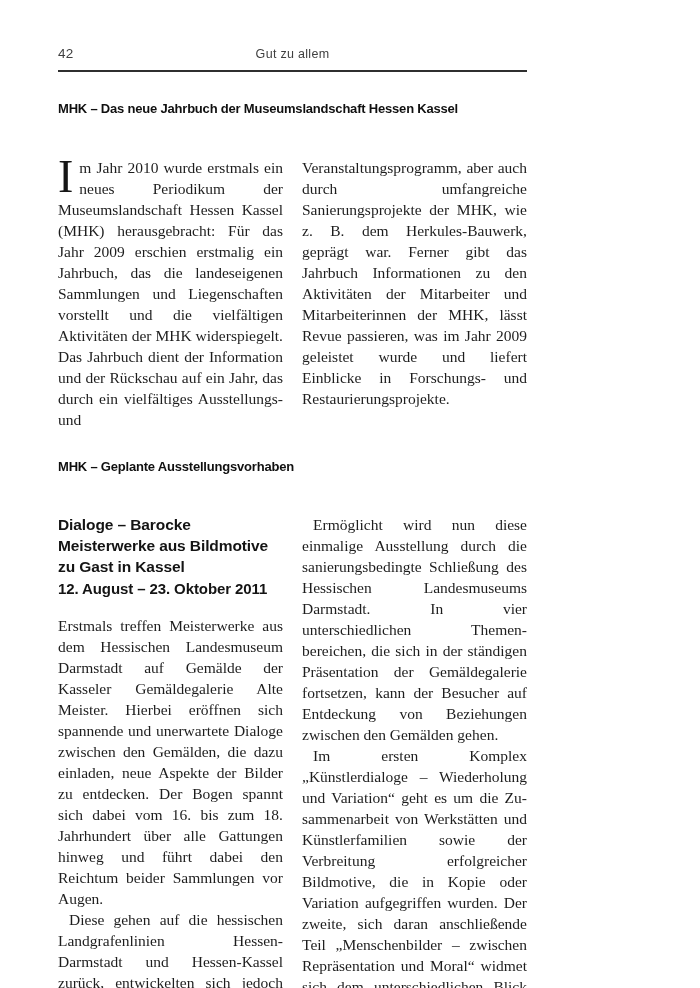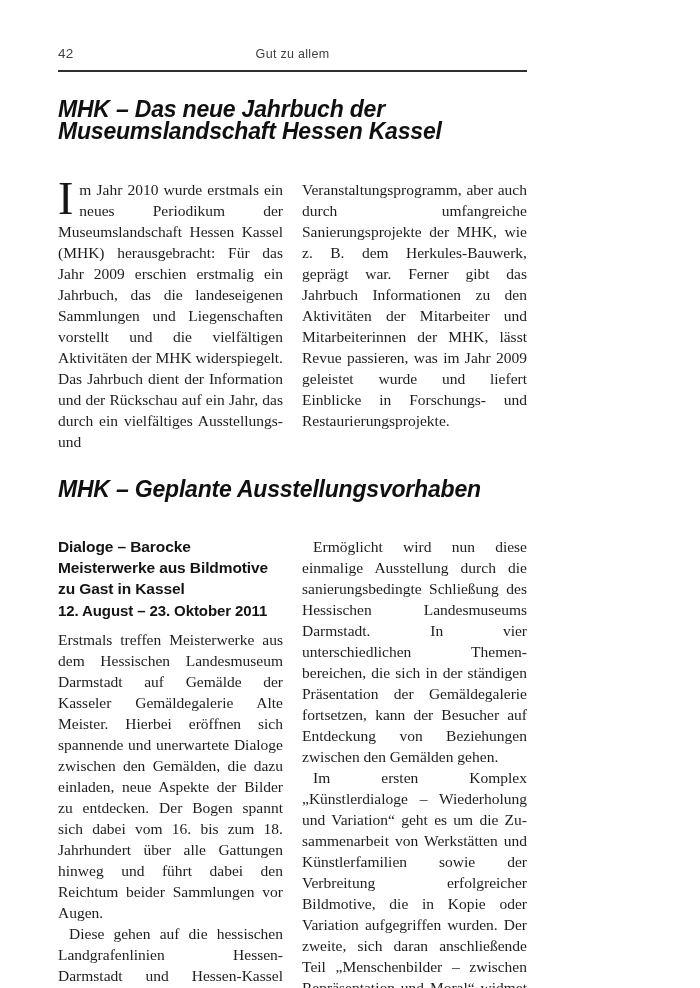--- a/index.html
+++ b/index.html
@@ -42,26 +42,25 @@
     text-align: center;
     font-size: 12.5px;
     letter-spacing: 0.3px;
   }
 
   
   .article-title {
     margin: 26px 0 0 0;
     font-family: "Liberation Sans", sans-serif;
     font-weight: 700;
-    font-size: 23px;
+    font-size: 13px;
     line-height: 22px;
     letter-spacing: -0.2px;
     color: #101010;
     font-stretch: 95%;
-    font-style: italic;
   }
   .article-title.second {
   }
 
   
   .cols {
     display: grid;
     grid-template-columns: 1fr 1fr;
     column-gap: 19px;
   }
@@ -93,21 +92,21 @@
     margin: 0;
     font-family: "Liberation Sans", sans-serif;
     font-weight: 700;
     font-size: 15.5px;
     line-height: 21px;
     letter-spacing: -0.1px;
     color: #141414;
     font-stretch: 95%;
   }
   .exhibition-dates {
-    margin: 1px 0 8px 0;
+    margin: 1px 0 16px 0;
     font-family: "Liberation Sans", sans-serif;
     font-weight: 700;
     font-size: 15px;
     line-height: 21px;
     letter-spacing: -0.1px;
     color: #141414;
     font-stretch: 95%;
   }
 </style>
 </head>

